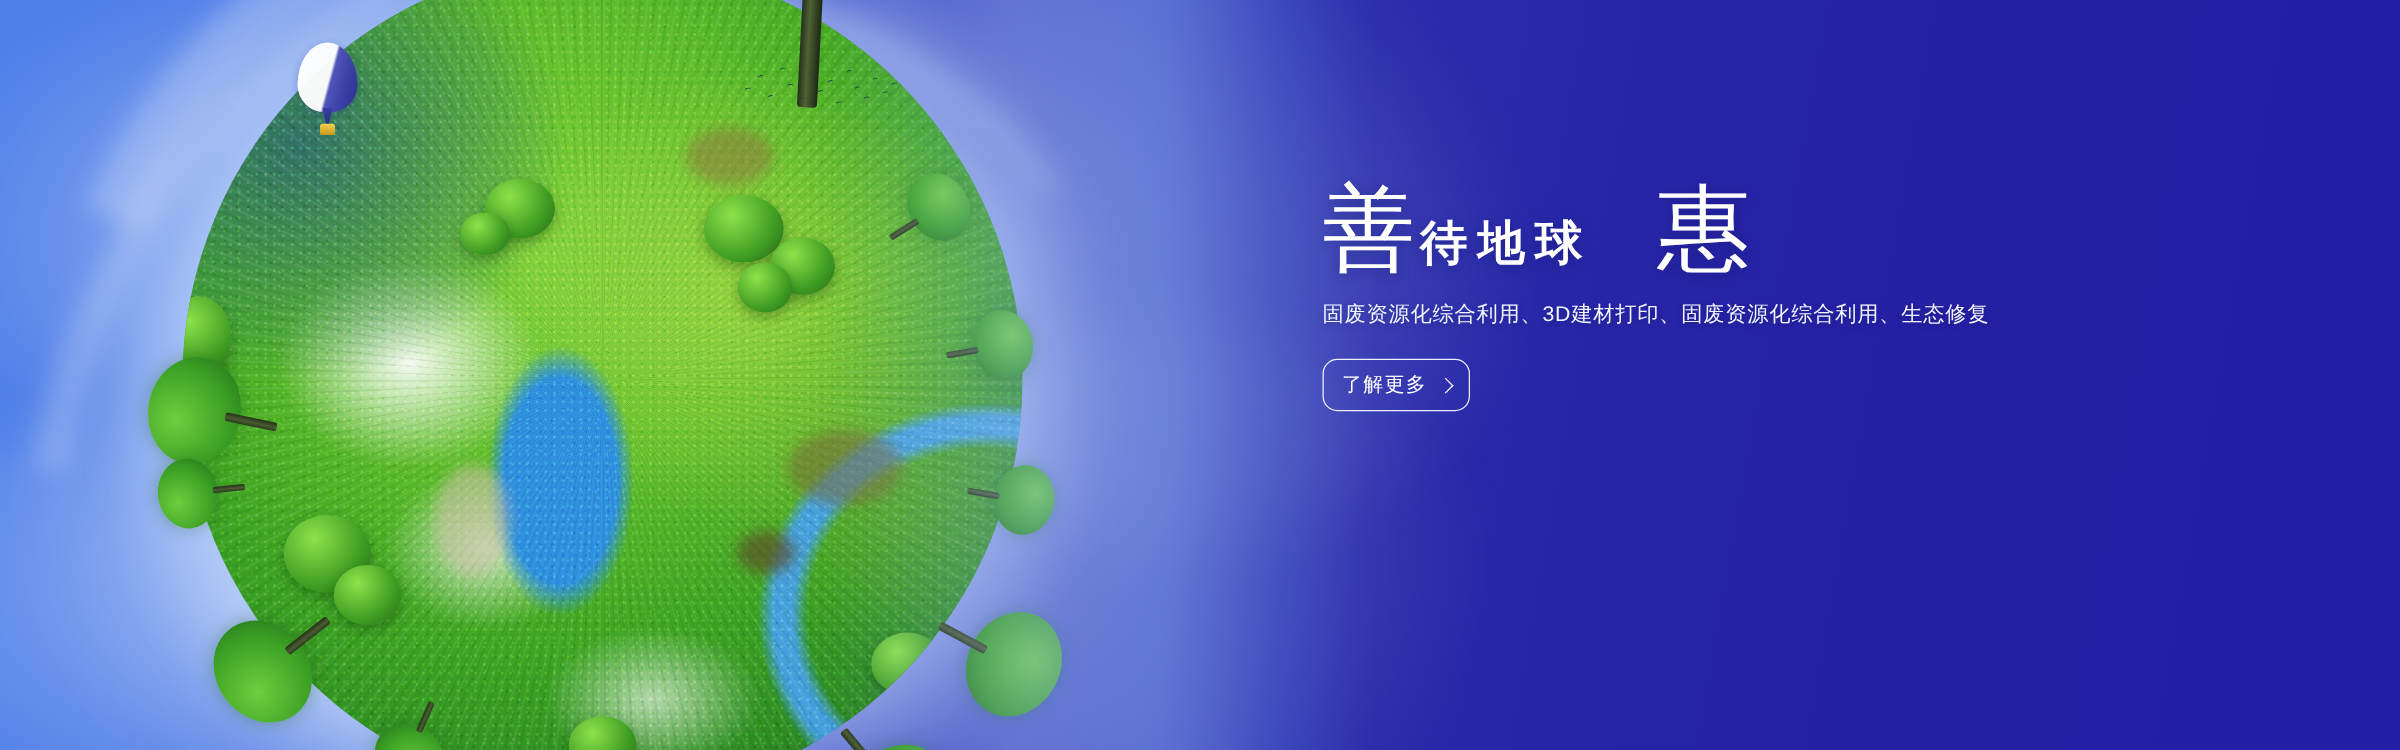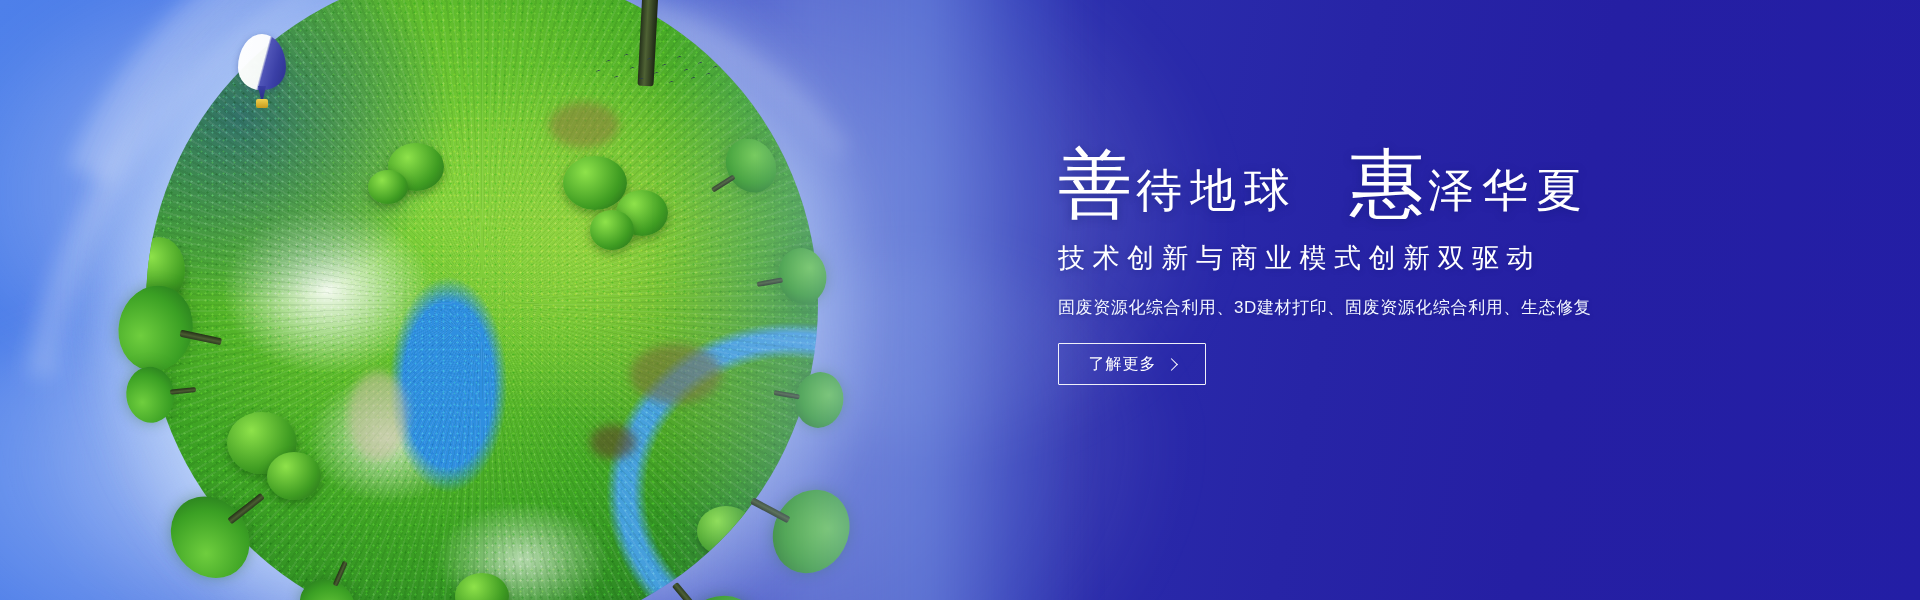--- a/index.html
+++ b/index.html
@@ -170,21 +170,21 @@
 
   .headline{
     white-space:nowrap;
     line-height:1;
     height:96px;
     display:flex;align-items:flex-end;
     font-family:"DejaVu Serif","Liberation Serif",serif;
     text-shadow:0 2px 10px rgba(10,20,90,.35);
   }
   .hl-big{font-size:74px;font-weight:400;letter-spacing:0;}
-  .hl-small{font-size:46px;font-weight:400;letter-spacing:8px;padding-bottom:7px;margin-left:4px;}
+  .hl-small{font-size:38px;font-weight:700;letter-spacing:8px;padding-bottom:7px;margin-left:4px;}
   .hl-gap{display:inline-block;width:52px;}
 
   .subtitle{
     margin-top:20px;
     font-size:27px;
     letter-spacing:7.5px;
     color:#ffffff;
     white-space:nowrap;
     text-shadow:0 1px 6px rgba(10,20,90,.30);
   }
@@ -197,26 +197,26 @@
     white-space:nowrap;
     text-shadow:0 1px 5px rgba(10,20,90,.30);
   }
 
   .cta{
     margin-top:24px;
     display:inline-flex;align-items:center;justify-content:center;
     gap:10px;
     width:116px;height:40px;
     border:1px solid rgba(255,255,255,.92);
-    border-radius:1px;
+    border-radius:12px;
     color:#fff;font-size:16px;letter-spacing:1px;
     background:transparent;
     cursor:pointer;
     box-sizing:content-box;
-    padding:0 15px;
+    padding:0 0;
   }
   .cta .chev{display:inline-block;width:8px;height:8px;
      border-top:1.5px solid #fff;border-right:1.5px solid #fff;transform:rotate(45deg);
      position:relative;top:0px;}
 </style>
 </head>
 <body>
 
 <div class="banner">
 
@@ -330,24 +330,22 @@
     <div class="basket"></div>
   </div>
 
   <div class="content">
 
     <div class="headline">
       <span class="hl-big">善</span>
       <span class="hl-small">待地球</span>
       <span class="hl-gap"></span>
       <span class="hl-big">惠</span>
-      <span class="hl-small">泽华夏</span>
-    </div>
-
-    <div class="subtitle">技术创新与商业模式创新双驱动</div>
+    </div>
+
 
     <div class="desc">固废资源化综合利用、3D建材打印、固废资源化综合利用、生态修复</div>
 
     <div class="cta">
       <span>了解更多</span>
       <span class="chev"></span>
     </div>
 
   </div>
 </div>

